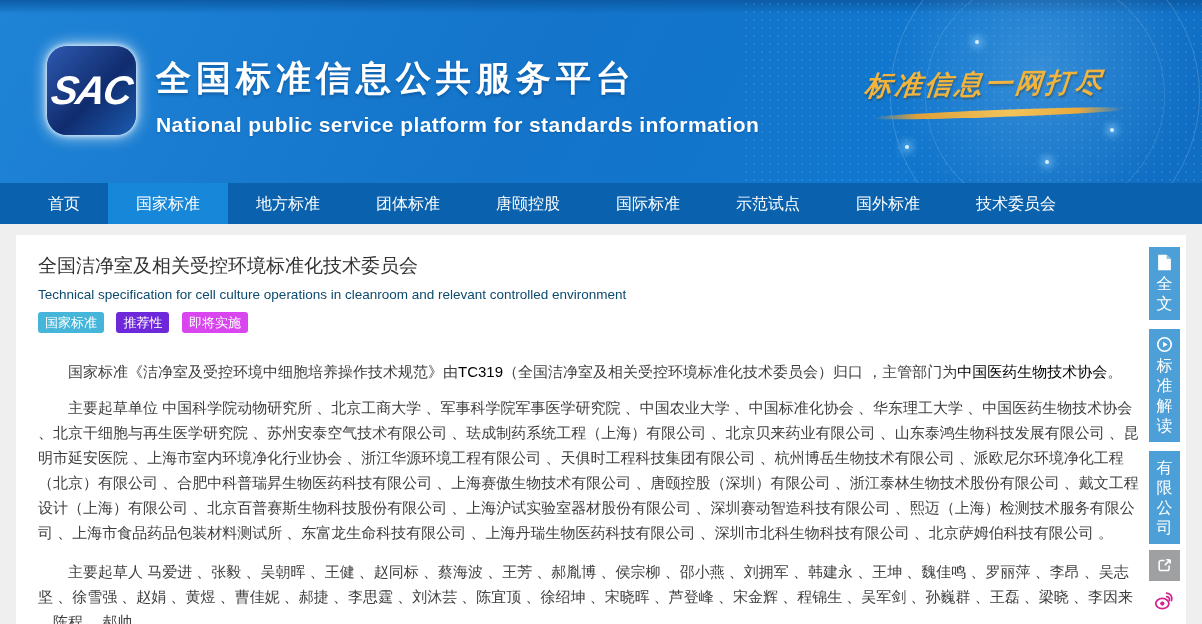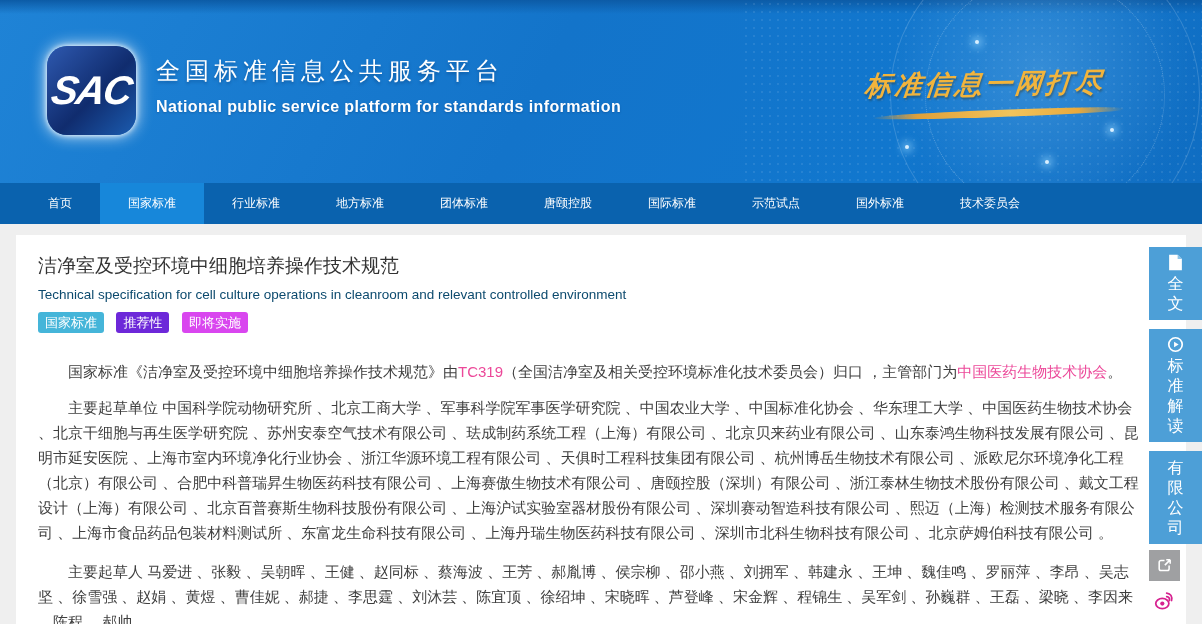--- a/index.html
+++ b/index.html
@@ -23,51 +23,51 @@
     box-shadow:0 0 8px 3px rgba(150,215,255,.8); }
 
   .logo { position:absolute; left:47px; top:46px; width:89px; height:89px; border-radius:20px;
     background:linear-gradient(135deg,#2e59b0 0%,#102c6e 55%,#1b5cb0 100%);
     box-shadow:0 0 16px rgba(255,255,255,.95),0 0 5px rgba(255,255,255,.9);
     display:flex; align-items:center; justify-content:center; }
   .logo span { color:#fff; font-weight:bold; font-style:italic; font-size:40px;
     letter-spacing:-2px; transform:skewX(-10deg); font-family:"Liberation Sans",sans-serif; }
 
   .brand { position:absolute; left:156px; top:55px; color:#fff; }
-  .brand-cn { font-size:24px; font-weight:normal; letter-spacing:5px; text-shadow:0 2px 3px rgba(0,40,90,.35); }
-  .brand-en { margin-top:11px; font-size:16px; letter-spacing:.4px; font-weight:bold; text-shadow:0 1px 2px rgba(0,40,90,.3); }
+  .brand-cn { font-size:35px; font-weight:bold; letter-spacing:5px; text-shadow:0 2px 3px rgba(0,40,90,.35); }
+  .brand-en { margin-top:11px; font-size:21px; letter-spacing:.4px; font-weight:bold; text-shadow:0 1px 2px rgba(0,40,90,.3); }
 
   .slogan { position:absolute; right:97px; top:66px; color:#f2b43c; font-size:27px; font-weight:bold;
     letter-spacing:3px; font-style:italic; font-family:"DejaVu Serif","Liberation Serif",serif;
     transform:skewX(-6deg) rotate(-1deg); text-shadow:1px 2px 2px rgba(60,40,0,.35); }
   .slogan-stroke { position:absolute; right:78px; top:110px; width:252px; height:7px; border-radius:60% 40% 50% 50%;
     background:linear-gradient(90deg,rgba(232,169,60,0) 0%,#dfa038 18%,#f2c45c 55%,#e8a93c 82%,rgba(232,169,60,0) 100%);
     transform:rotate(-2deg); }
 
   
   .nav { height:41px; background:#0a62ae; display:flex; padding-left:20px; }
-  .nav-item { padding:0 28px; line-height:41px; color:#fff; font-size:12px; cursor:pointer; white-space:nowrap; }
+  .nav-item { padding:0 28px; line-height:41px; color:#fff; font-size:16px; cursor:pointer; white-space:nowrap; }
   .nav-item.active { background:#1787da; }
 
   
   .card { margin:11px 16px 0 16px; height:389px; background:#fff; padding:18px 44px 20px 22px; position:relative; }
   .std-title { font-size:19px; color:#333; font-weight:normal; }
   .std-subtitle { margin-top:8px; font-size:13.5px; color:#0c4a6e; }
   .tags { margin-top:10px; }
   .tag { display:inline-block; color:#fff; font-size:13px; line-height:15px; padding:3px 7px;
     border-radius:3px; margin-right:8px; }
   .body-text { font-size:15px; color:#3e3e3e; line-height:25px; text-indent:2em; }
   .p-intro { margin-top:26px; }
   .p-units { margin-top:11px; }
   .p-drafters { margin-top:14px; }
-  a.inline-link { color:#ec4899; text-decoration:none; cursor:pointer; }
+  a.inline-link { color:#000000; text-decoration:none; cursor:pointer; }
 
   
   .toolbar { position:absolute; right:22px; top:247px; width:31px; display:flex; flex-direction:column; z-index:9; }
-  .tb-btn { width:53px; background:#4d9fd7; color:#fff; display:flex; flex-direction:column;
+  .tb-btn { width:31px; background:#4d9fd7; color:#fff; display:flex; flex-direction:column;
     align-items:center; padding:7px 0 6px; cursor:pointer; margin-bottom:9px; }
   .tb-btn svg { margin-bottom:3px; }
   .tb-label { width:18px; font-size:16px; line-height:20px; text-align:center; word-break:break-all; }
   .tb-square { width:31px; height:31px; display:flex; align-items:center; justify-content:center;
     cursor:pointer; margin-bottom:4px; }
   .tb-share { background:#9fa0a2; margin-top:-3px; }
   .tb-white { background:#fff; }
 </style>
 </head>
 <body>
@@ -90,32 +90,31 @@
     <div class="brand-en">National public service platform  for standards information</div>
   </div>
 
   <div class="slogan">标准信息一网打尽</div>
   <div class="slogan-stroke"></div>
 </div>
 
 <div class="nav">
   <div class="nav-item">首页</div>
   <div class="nav-item active">国家标准</div>
-  <div class="nav-item">行业标准</div>
   <div class="nav-item">地方标准</div>
   <div class="nav-item">团体标准</div>
   <div class="nav-item">唐颐控股</div>
   <div class="nav-item">国际标准</div>
   <div class="nav-item">示范试点</div>
   <div class="nav-item">国外标准</div>
   <div class="nav-item">技术委员会</div>
 </div>
 
 <div class="card">
-  <h1 class="std-title">洁净室及受控环境中细胞培养操作技术规范</h1>
+  <h1 class="std-title">全国洁净室及相关受控环境标准化技术委员会</h1>
   <div class="std-subtitle">Technical specification for cell culture operations in cleanroom and relevant controlled environment</div>
 
   <div class="tags">
     <span class="tag" style="background: rgb(69, 181, 217);">国家标准</span>
     <span class="tag" style="background: #6d28d9;">推荐性</span>
     <span class="tag" style="background: #d946ef;">即将实施</span>
   </div>
 
   <p class="body-text p-intro"><span>国家标准《洁净室及受控环境中细胞培养操作技术规范》由</span><a class="inline-link">TC319</a><span>（全国洁净室及相关受控环境标准化技术委员会）归口 ，主管部门为</span><a class="inline-link">中国医药生物技术协会</a><span>。</span></p>
 

